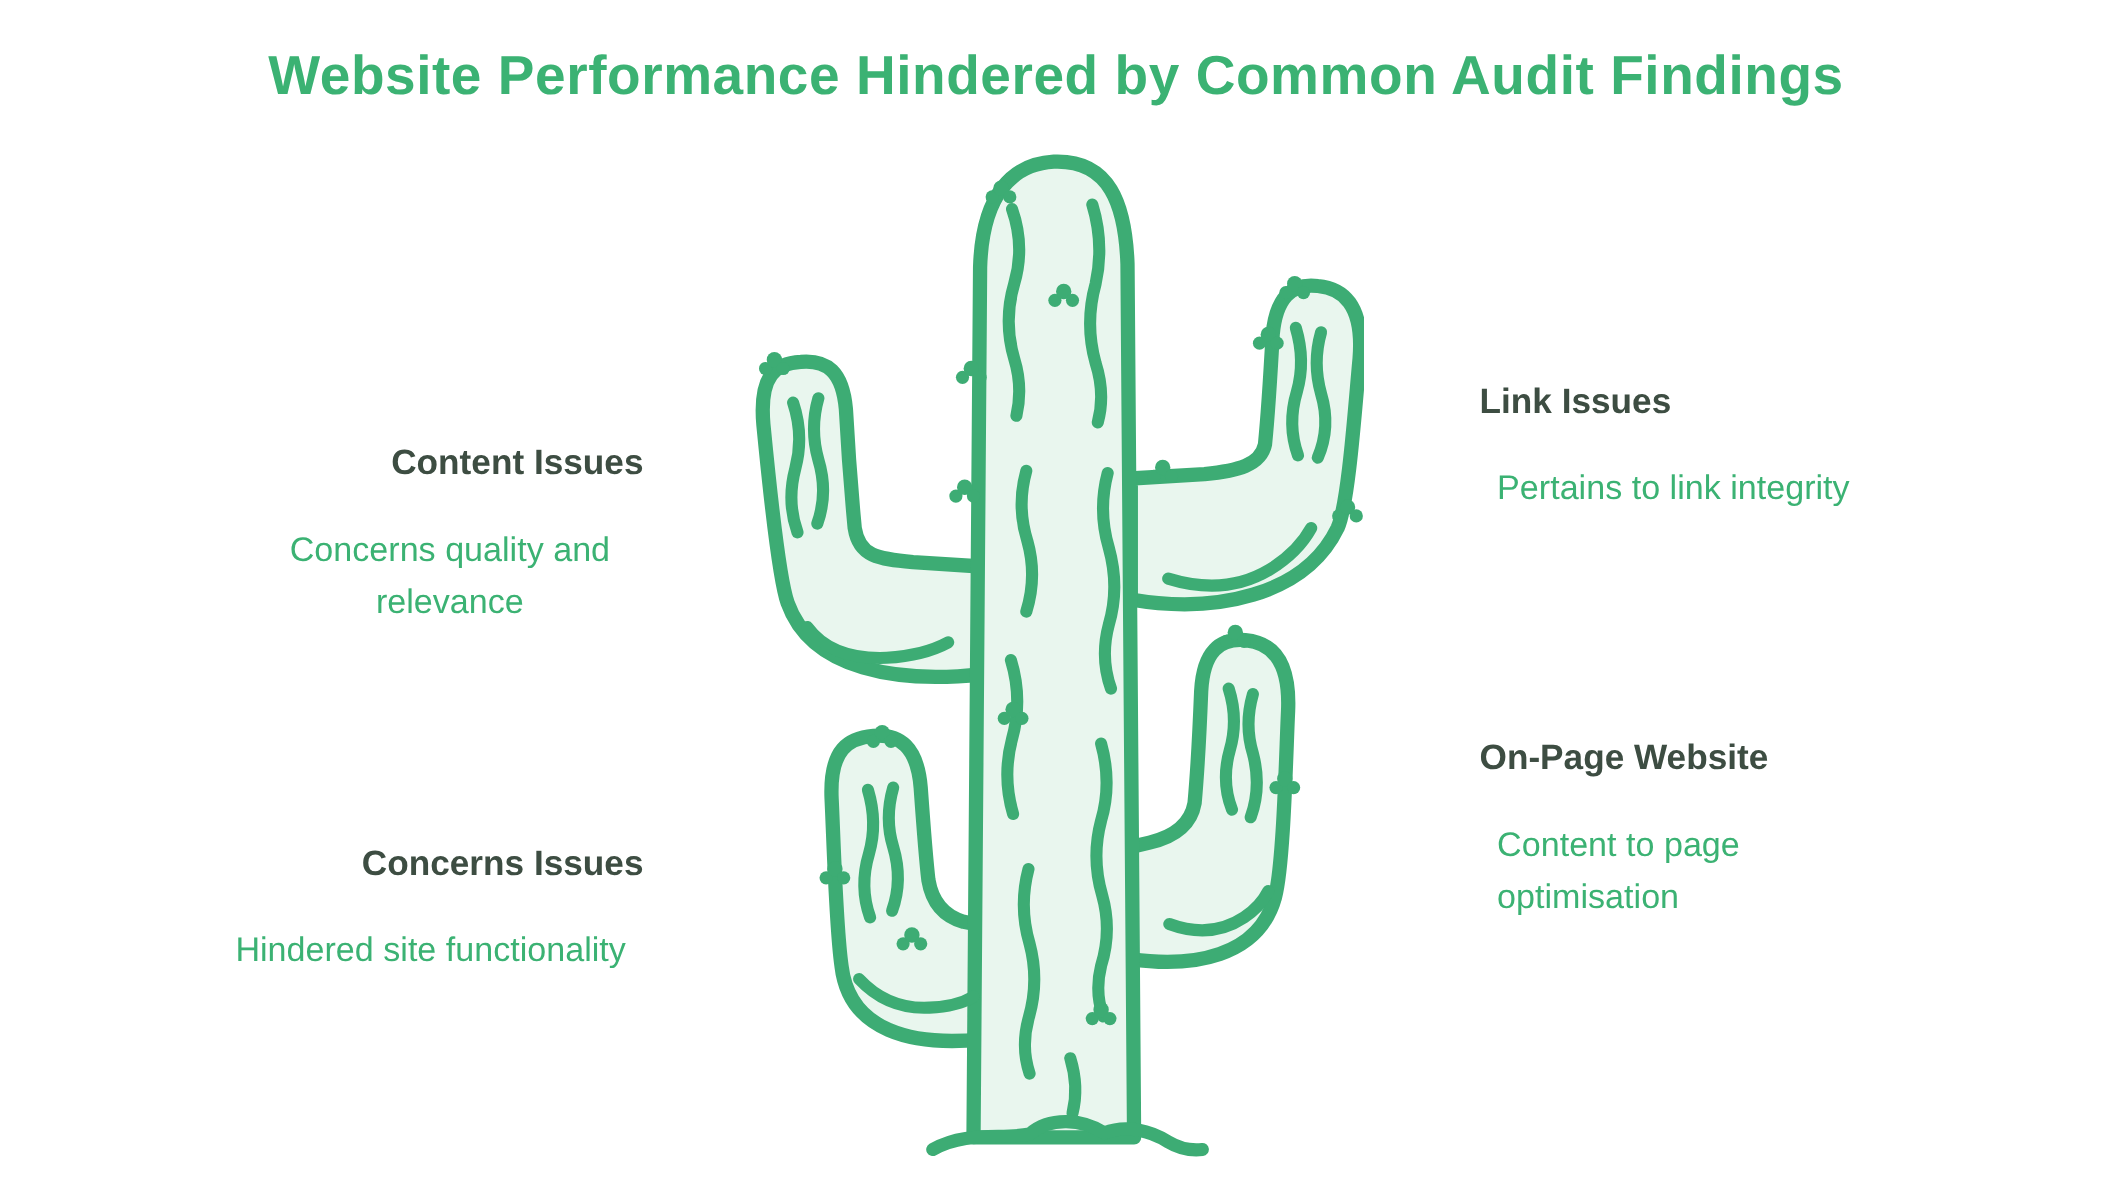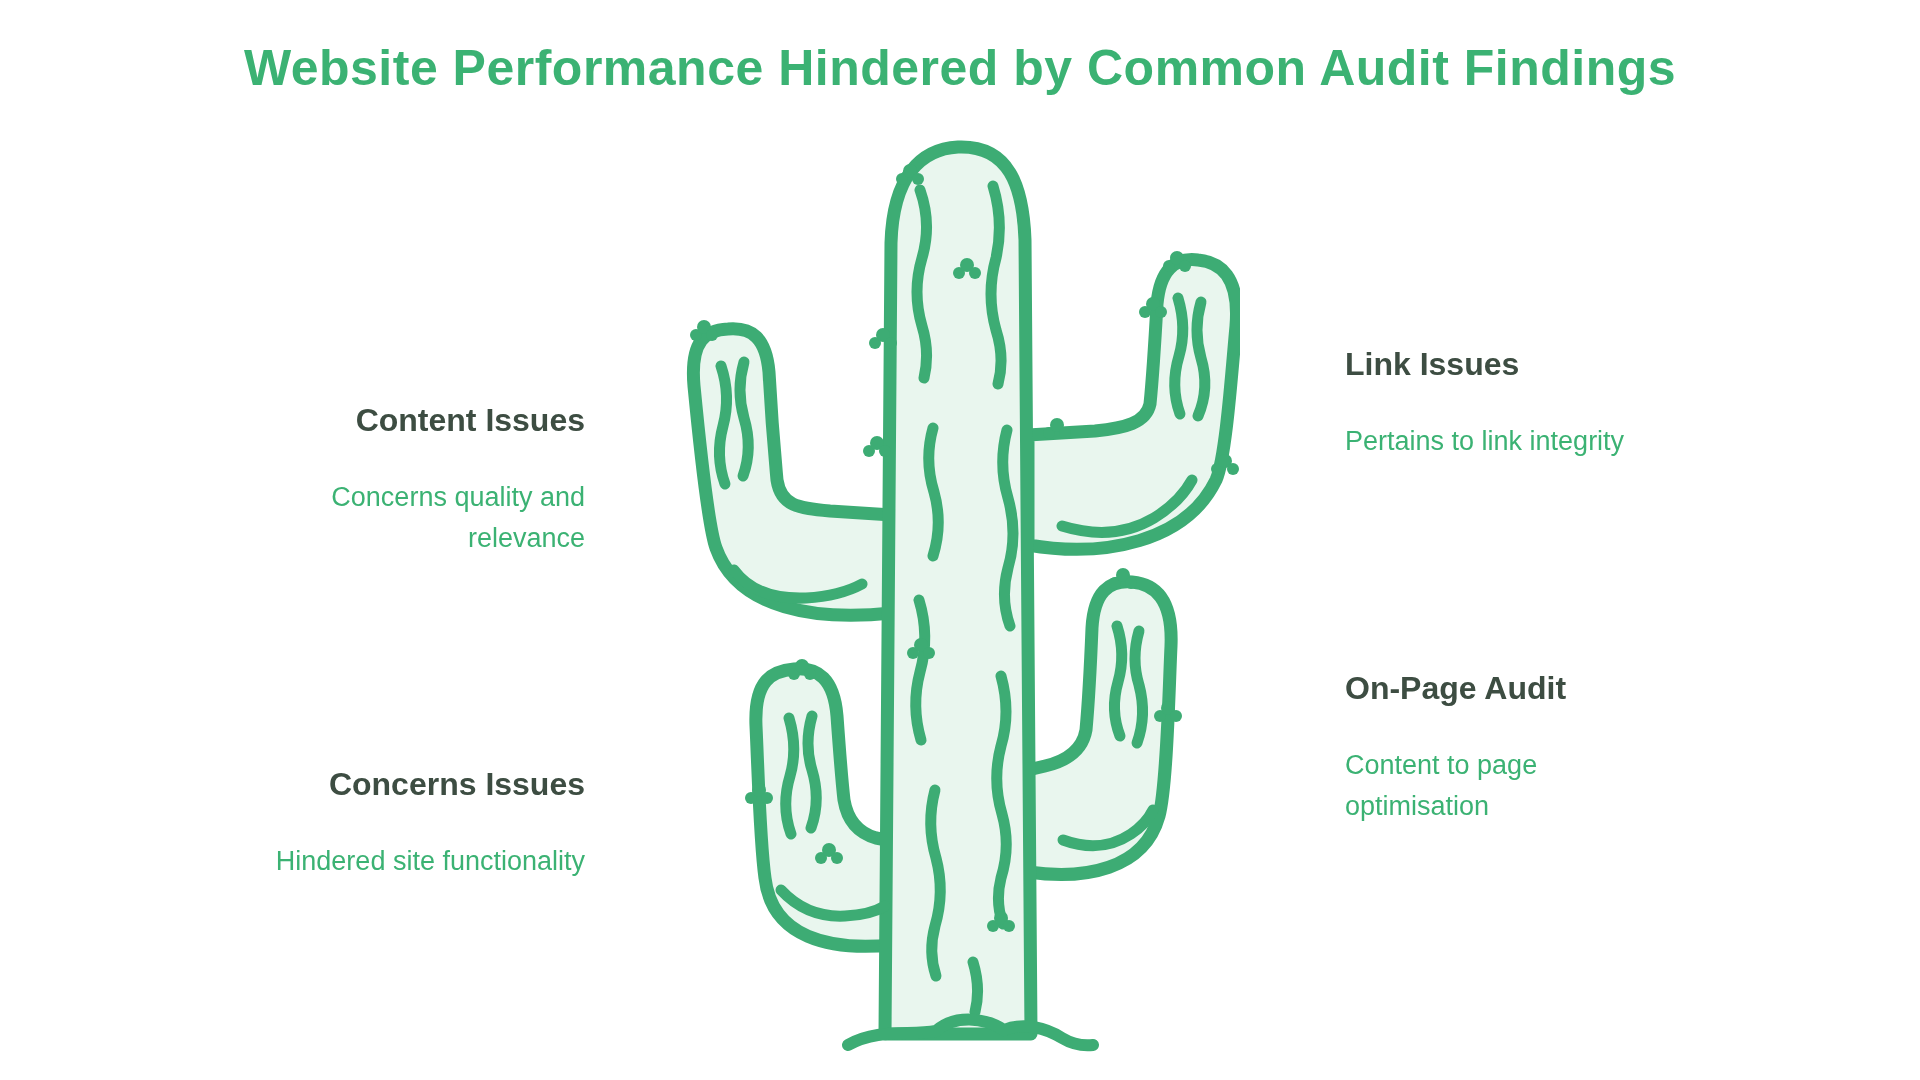--- a/index.html
+++ b/index.html
@@ -24,24 +24,24 @@
 
   .cactus-wrap{position:absolute;left:680px;top:128px;width:560px;height:930px;}
   .cactus-wrap svg{display:block;width:100%;height:100%;}
   .outline{fill:var(--cactus-fill);stroke:var(--cactus-stroke);stroke-width:13;stroke-linejoin:round;stroke-linecap:round;}
   .detail{fill:none;stroke:var(--cactus-stroke);stroke-width:11;stroke-linecap:round;}
   .ground{fill:none;stroke:var(--cactus-stroke);stroke-width:12;stroke-linecap:round;}
   .bud{fill:var(--cactus-stroke);stroke:none;}
 
   .item{position:absolute;}
   .item h2{font-size:32px;font-weight:700;color:var(--heading);line-height:1.2;margin:0 0 38px 0;}
-  .item p{font-size:27px;font-weight:400;color:var(--accent);line-height:1.5;margin:0;}
+  .item p{font-size:31px;font-weight:400;color:var(--accent);line-height:1.5;margin:16px;}
 
   .item-content{top:401px;left:165px;width:420px;text-align:right;}
-  .item-content p{max-width:320px;margin-left:auto;}
+  .item-content p{max-width:320px;margin-left:auto;text-align:center;}
   .item-technical{top:765px;left:165px;width:420px;text-align:right;}
   .item-link{top:345px;left:1345px;width:440px;text-align:left;}
   .item-onpage{top:669px;left:1345px;width:440px;text-align:left;}
   .item-onpage p{max-width:260px;}
 </style>
 </head>
 <body>
 
 <div class="stage">
 
@@ -133,17 +133,17 @@
     <h2>Concerns Issues</h2>
     <p>Hindered site functionality</p>
   </div>
 
   <div class="item item-link">
     <h2>Link Issues</h2>
     <p>Pertains to link integrity</p>
   </div>
 
   <div class="item item-onpage">
-    <h2>On-Page Audit</h2>
+    <h2>On-Page Website</h2>
     <p>Content to page optimisation</p>
   </div>
 
 </div>
 
 </body></html>

